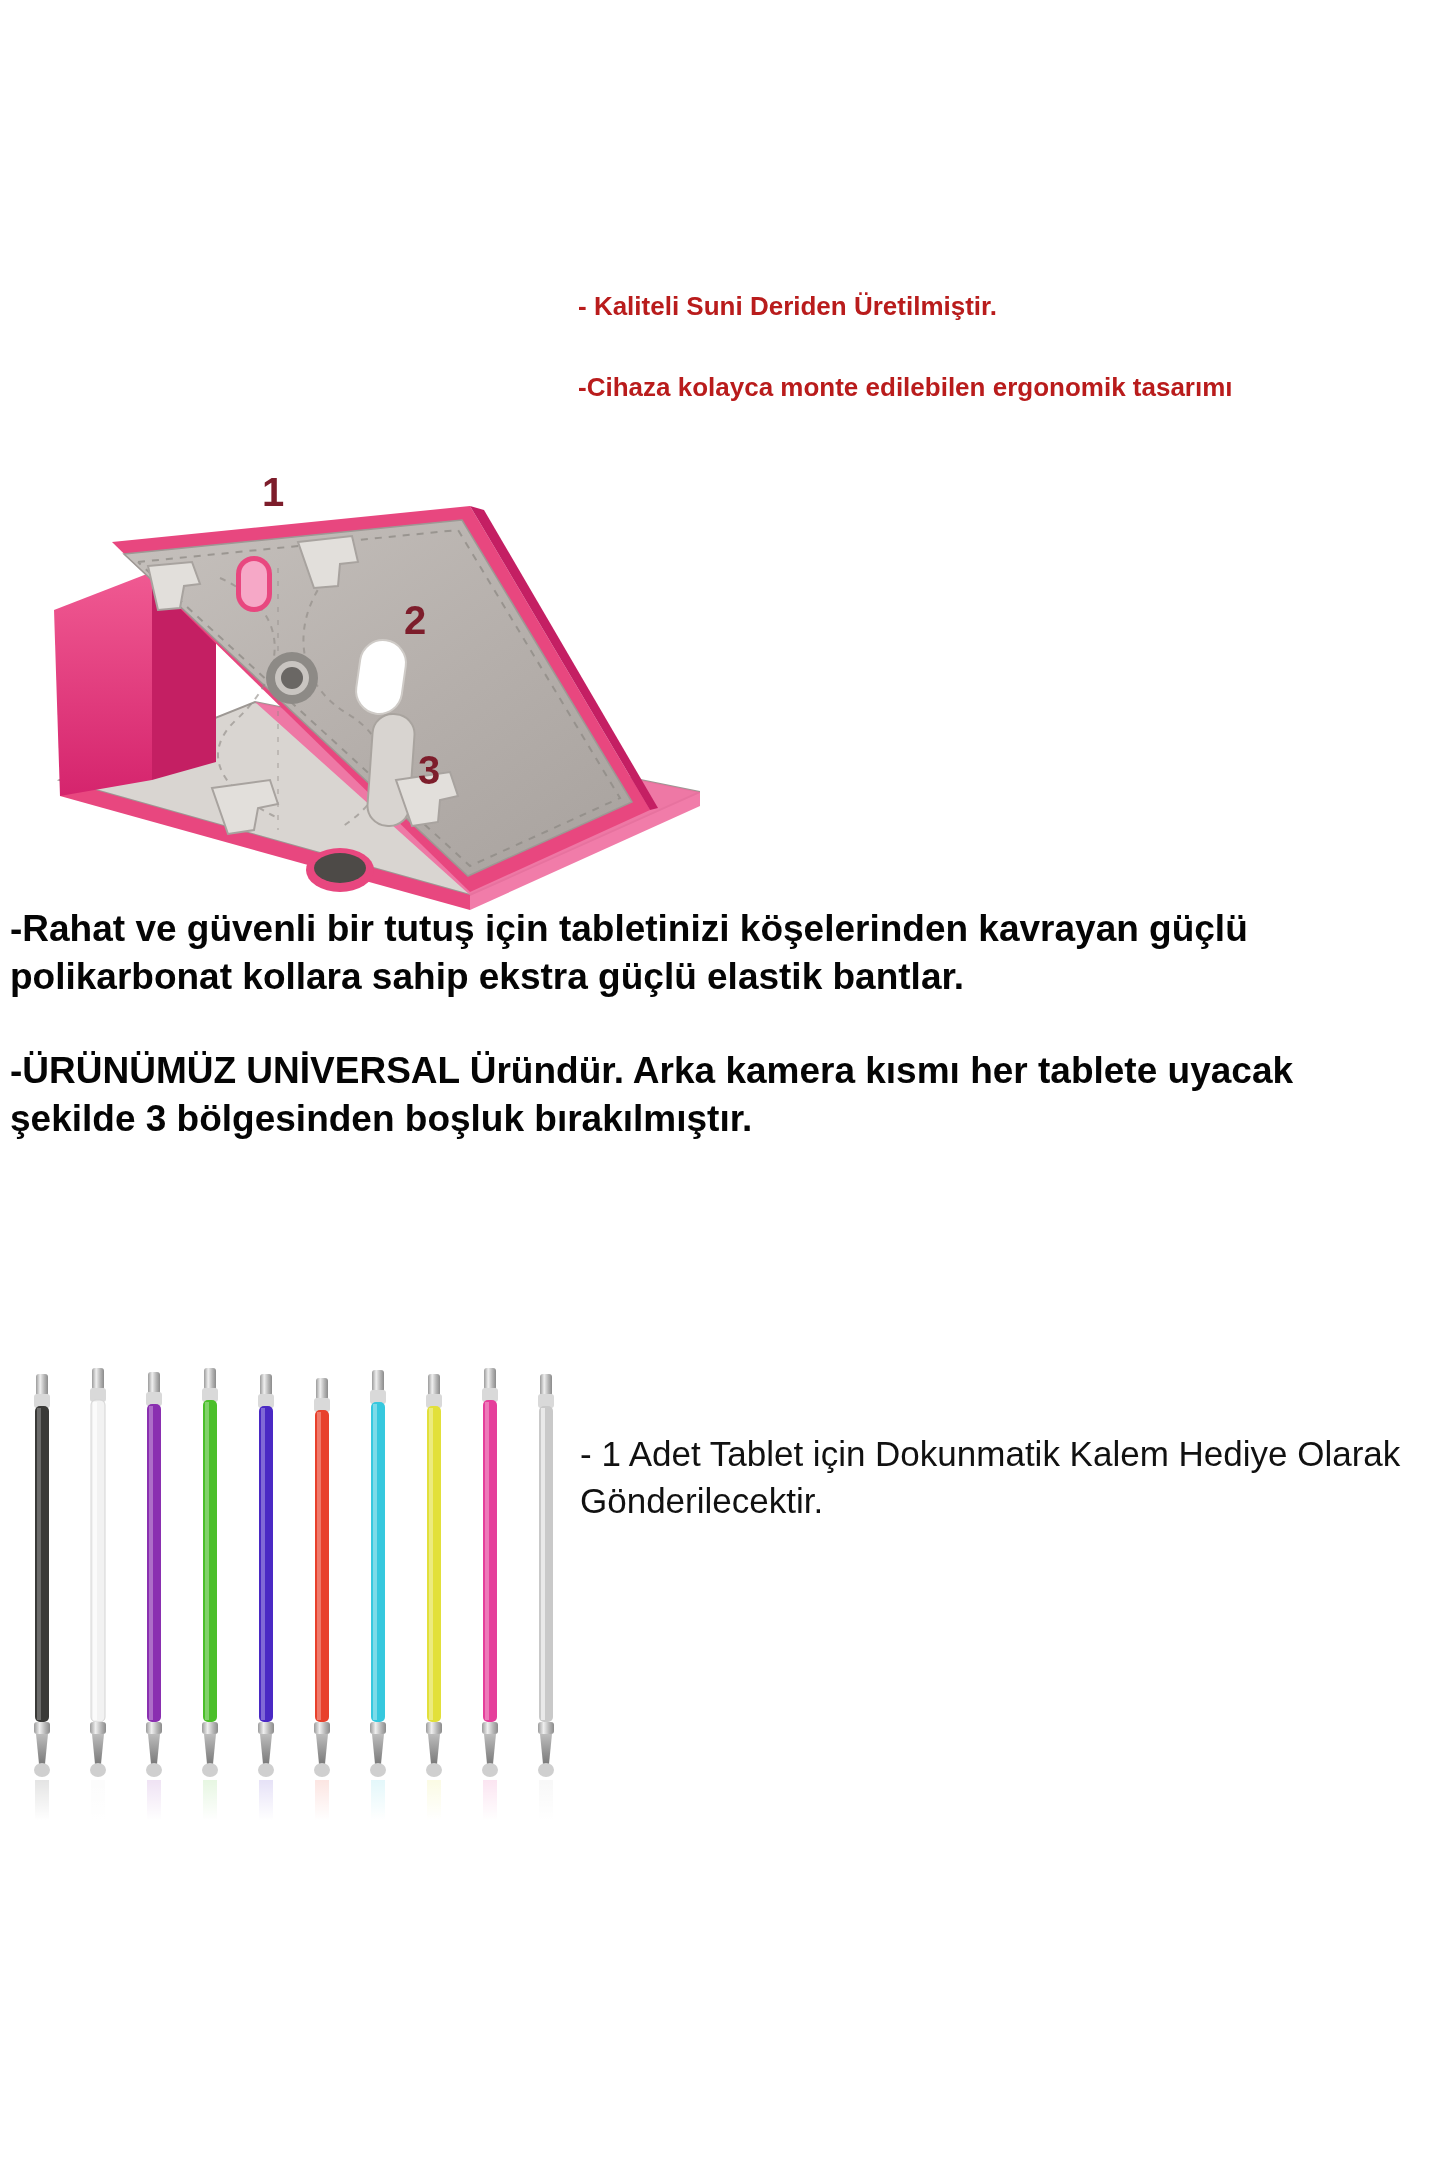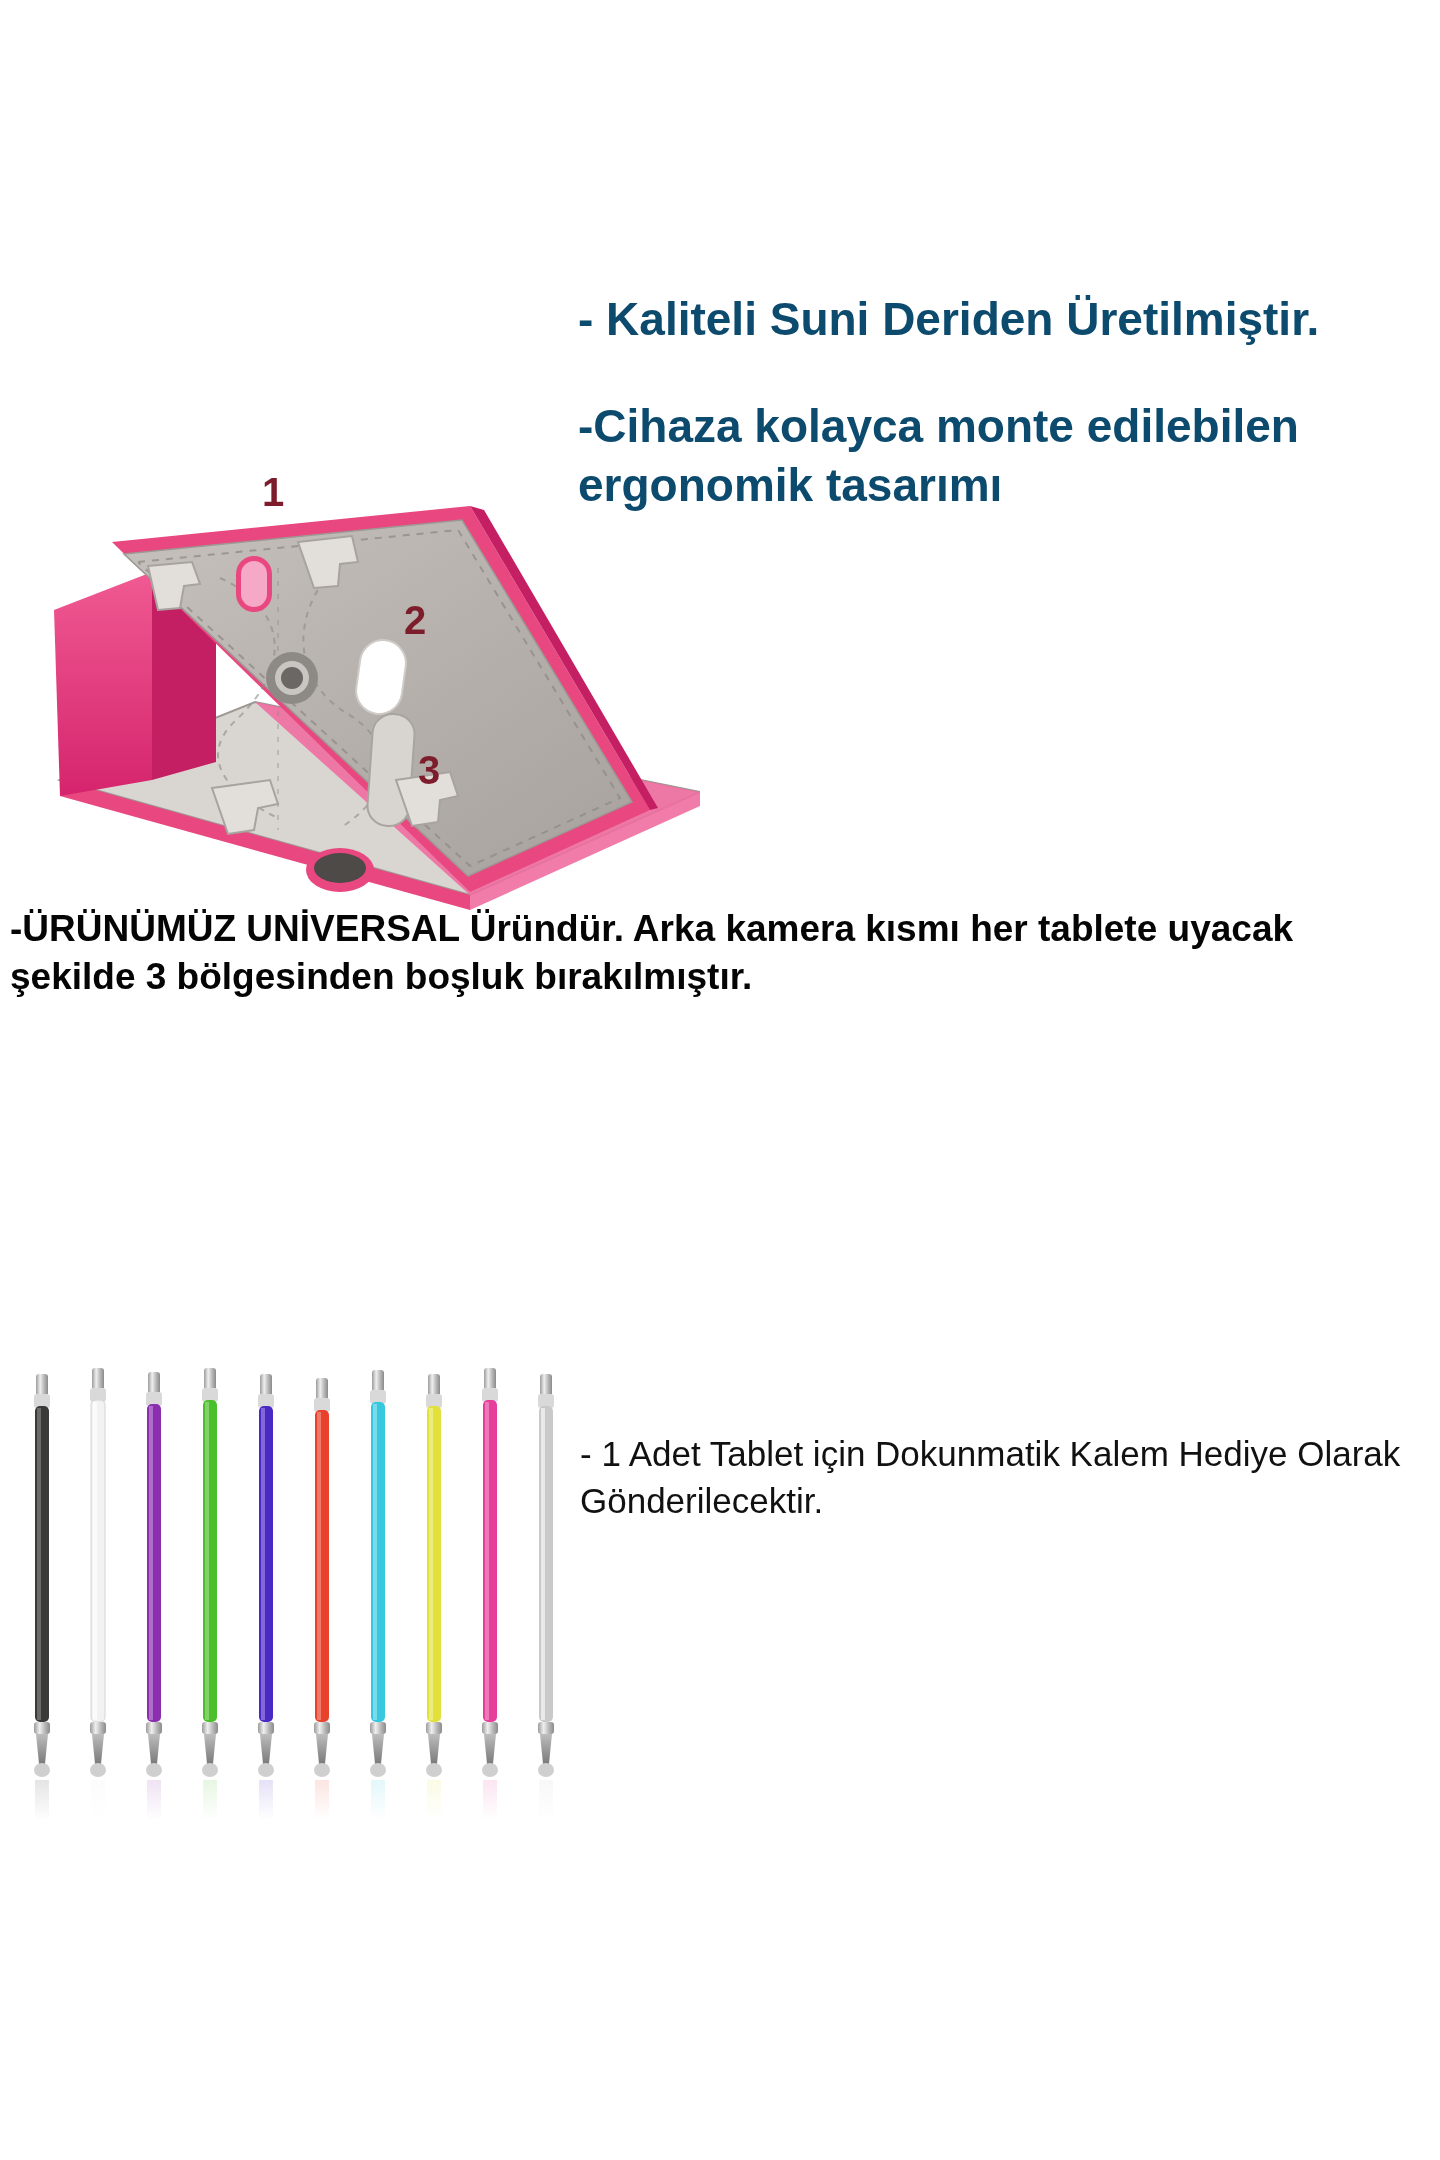--- a/index.html
+++ b/index.html
@@ -56,24 +56,24 @@
 
   
   .top-bullets {
     position: absolute;
     left: 578px;
     top: 40px;
     width: 830px;
   }
   .top-bullets p {
     margin: 0 0 48px 0;
-    font-size: 46px;
+    font-size: 26px;
     font-weight: bold;
     line-height: 1.28;
-    color: #0c4a6e;
+    color: #b91c1c;
   }
   .top-bullets p:last-child { margin-bottom: 0; }
 
   
   .mid-block {
     position: absolute;
     left: 10px;
     top: 905px;
     width: 1400px;
   }
@@ -186,20 +186,21 @@
       <span class="case-num n3">3</span>
     </div>
 
     <div class="top-bullets">
       <p>- Kaliteli Suni Deriden Üretilmiştir.</p>
       <p>-Cihaza kolayca monte edilebilen ergonomik tasarımı</p>
     </div>
   </div>
 
   <div class="mid-block">
+    <p>-Rahat ve güvenli bir tutuş için tabletinizi köşelerinden kavrayan güçlü polikarbonat kollara sahip ekstra güçlü elastik bantlar.</p>
     <p>-ÜRÜNÜMÜZ UNİVERSAL Üründür. Arka kamera kısmı her tablete uyacak şekilde 3 bölgesinden boşluk bırakılmıştır.</p>
   </div>
 
   <div class="pens-section">
 
     <div class="pens-art">
       <svg width="570" height="560" viewBox="0 0 570 560">
         <defs>
           <linearGradient id="metalCap" x1="0" y1="0" x2="1" y2="0">
             <stop offset="0%" stop-color="#9b9b9b"></stop>

